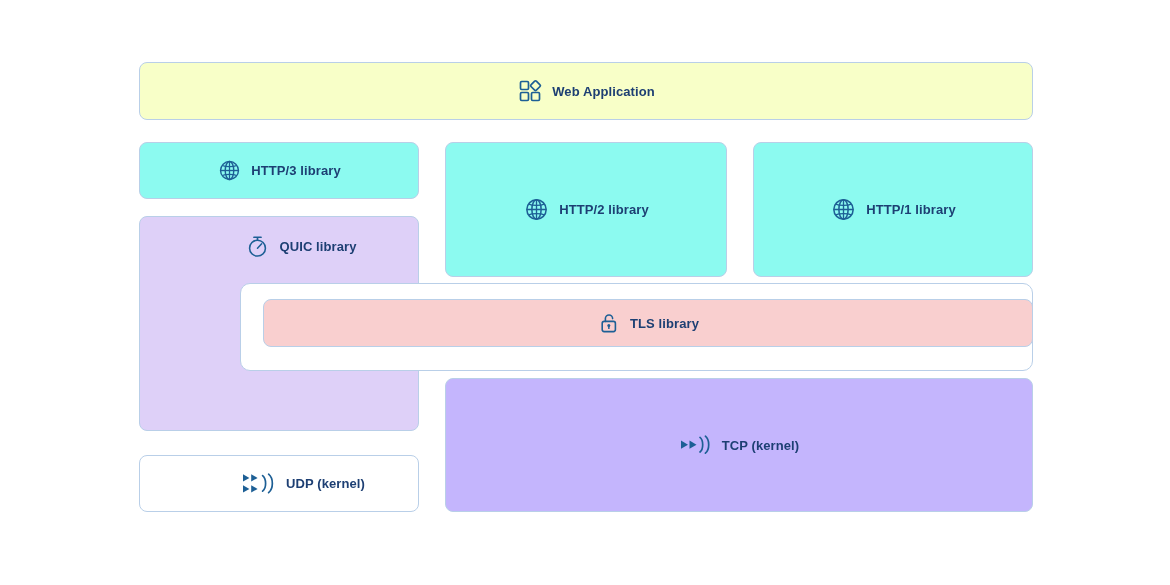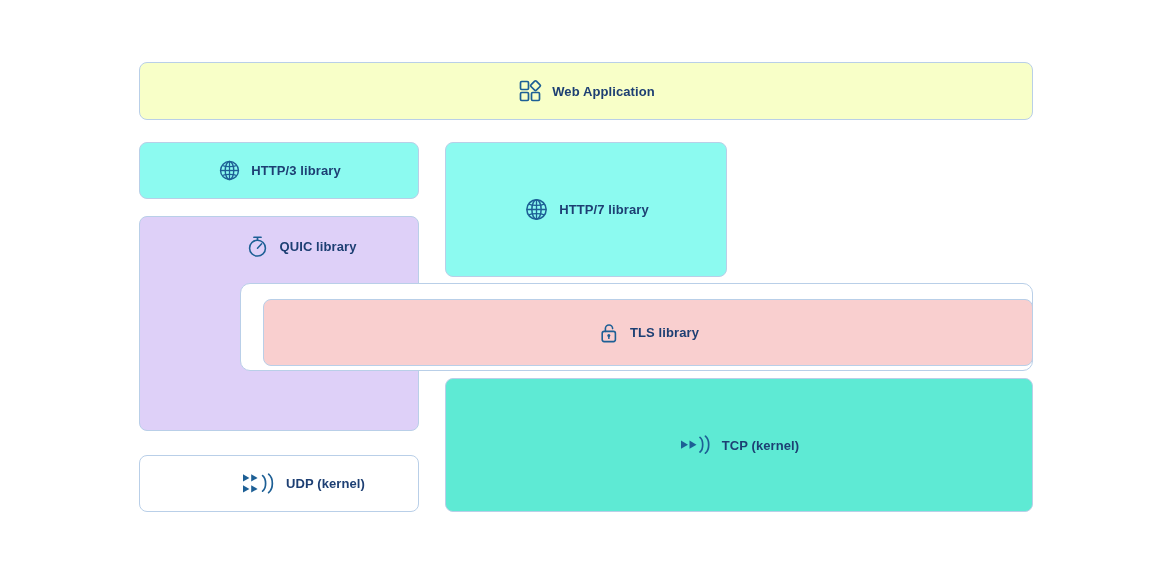--- a/index.html
+++ b/index.html
@@ -75,26 +75,26 @@
   }
   #group-tls {
     left: 240px; top: 283px; width: 793px; height: 88px;
     background: #ffffff;
     border: 1px solid #b9cfe8;
     border-radius: 10px;
     box-sizing: border-box;
     position: absolute;
   }
   #node-tls {
-    left: 263px; top: 299px; width: 770px; height: 67px;
+    left: 263px; top: 299px; width: 770px; height: 48px;
     background: #f9cfcf;
   }
   #node-tcp {
     left: 445px; top: 378px; width: 588px; height: 134px;
-    background: #5eead4;
+    background: #c4b5fd;
   }
   #node-udp {
     left: 139px; top: 455px; width: 280px; height: 57px;
     background: #ffffff;
     padding-left: 48px;
   }
 </style>
 </head>
 <body>
 
@@ -149,24 +149,39 @@
       <span class="icon">
         <svg width="27" height="27" viewBox="0 0 24 24" fill="none">
           <circle cx="12" cy="12" r="8.6" stroke="#1d5f95" stroke-width="1.35"></circle>
           <ellipse cx="12" cy="12" rx="4.1" ry="8.6" stroke="#1d5f95" stroke-width="1.35"></ellipse>
           <line x1="3.4" y1="12" x2="20.6" y2="12" stroke="#1d5f95" stroke-width="1.35"></line>
           <path d="M5.2 7.2 C8 8.7 16 8.7 18.8 7.2" stroke="#1d5f95" stroke-width="1.2" fill="none"></path>
           <path d="M5.2 16.8 C8 15.3 16 15.3 18.8 16.8" stroke="#1d5f95" stroke-width="1.2" fill="none"></path>
           <line x1="12" y1="3.4" x2="12" y2="20.6" stroke="#1d5f95" stroke-width="1.2"></line>
         </svg>
       </span>
-      <span class="node-label">HTTP/7 library</span>
-    </div>
-  </div>
-
+      <span class="node-label">HTTP/2 library</span>
+    </div>
+  </div>
+
+  <div class="node" id="node-http1">
+    <div class="node-inner">
+      <span class="icon">
+        <svg width="27" height="27" viewBox="0 0 24 24" fill="none">
+          <circle cx="12" cy="12" r="8.6" stroke="#1d5f95" stroke-width="1.35"></circle>
+          <ellipse cx="12" cy="12" rx="4.1" ry="8.6" stroke="#1d5f95" stroke-width="1.35"></ellipse>
+          <line x1="3.4" y1="12" x2="20.6" y2="12" stroke="#1d5f95" stroke-width="1.35"></line>
+          <path d="M5.2 7.2 C8 8.7 16 8.7 18.8 7.2" stroke="#1d5f95" stroke-width="1.2" fill="none"></path>
+          <path d="M5.2 16.8 C8 15.3 16 15.3 18.8 16.8" stroke="#1d5f95" stroke-width="1.2" fill="none"></path>
+          <line x1="12" y1="3.4" x2="12" y2="20.6" stroke="#1d5f95" stroke-width="1.2"></line>
+        </svg>
+      </span>
+      <span class="node-label">HTTP/1 library</span>
+    </div>
+  </div>
 
   <div id="group-tls"></div>
 
   <div class="node" id="node-tls">
     <div class="node-inner">
       <span class="icon">
         <svg width="24" height="24" viewBox="0 0 24 24" fill="none">
           <rect x="5.2" y="10.4" width="13.2" height="10.2" rx="2" stroke="#1d5f95" stroke-width="1.6"></rect>
           <path d="M8.4 10.4 V7.6 A3.6 3.6 0 0 1 15.6 7.6" stroke="#1d5f95" stroke-width="1.6" fill="none" stroke-linecap="round"></path>
           <circle cx="11.8" cy="14.4" r="1.5" fill="#1d5f95"></circle>

